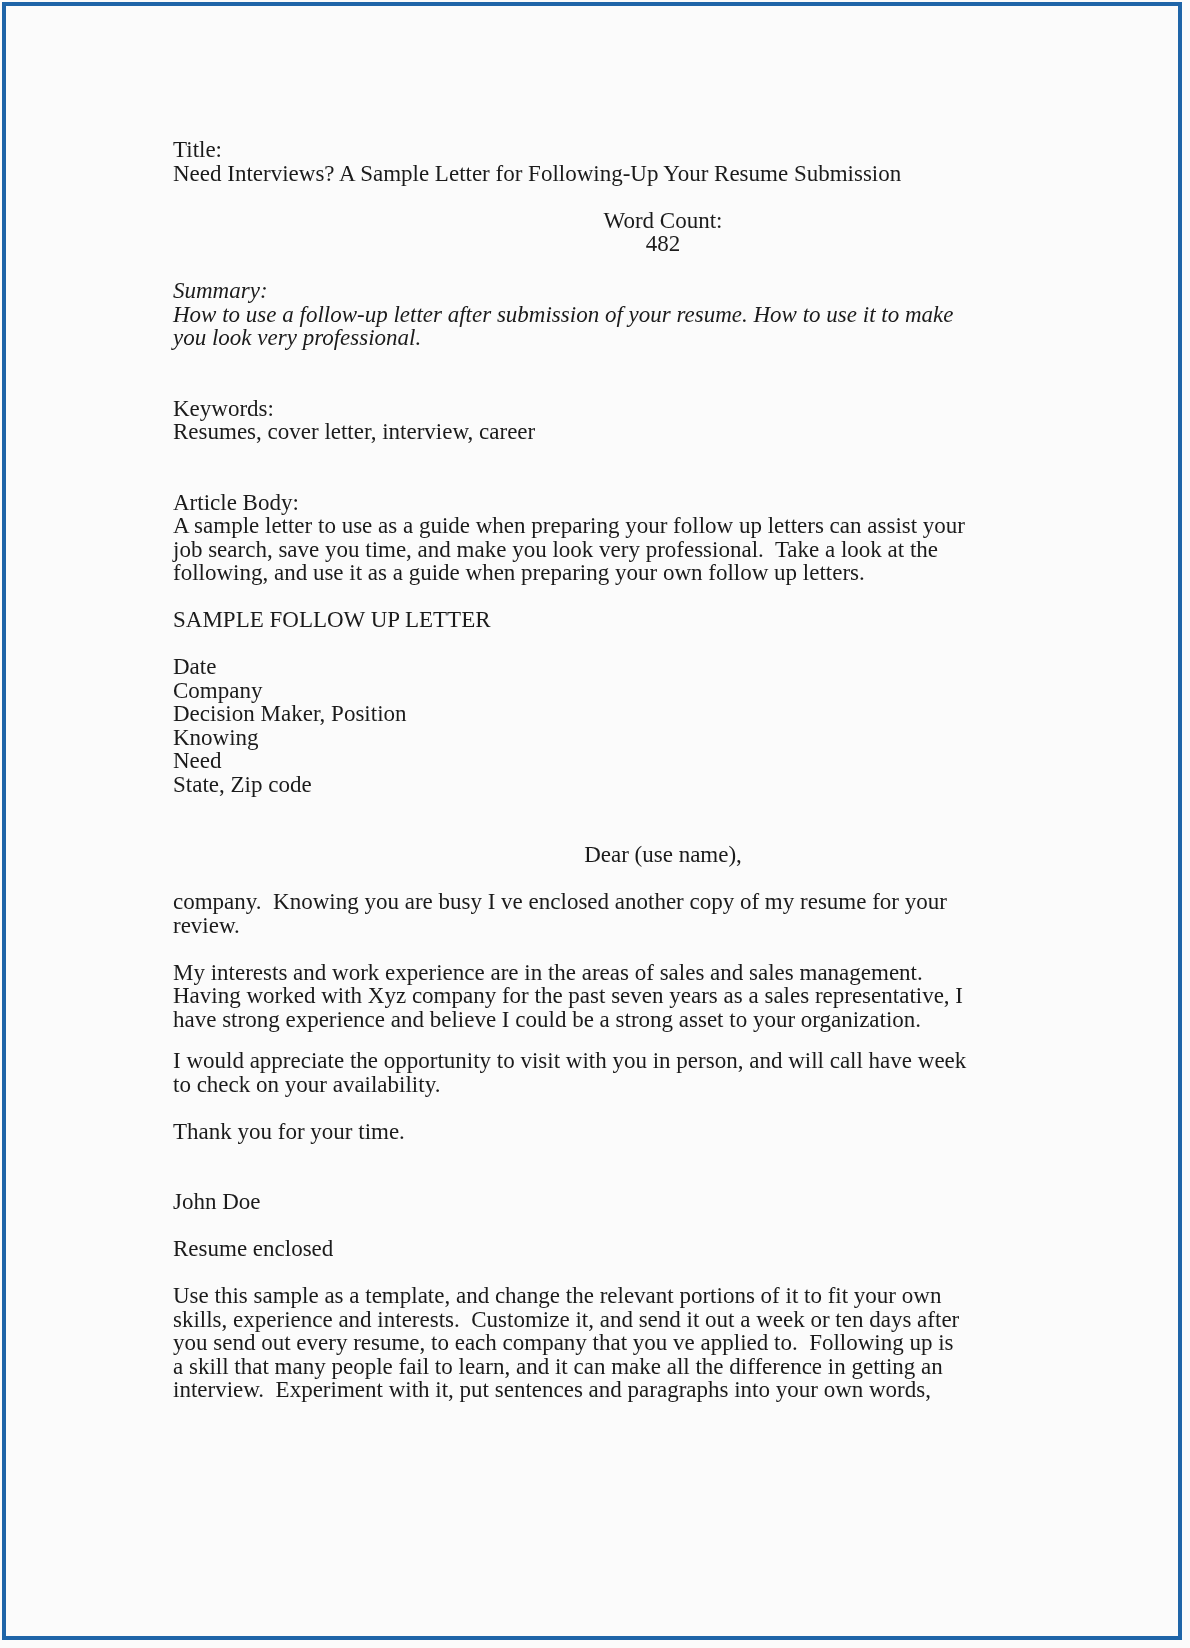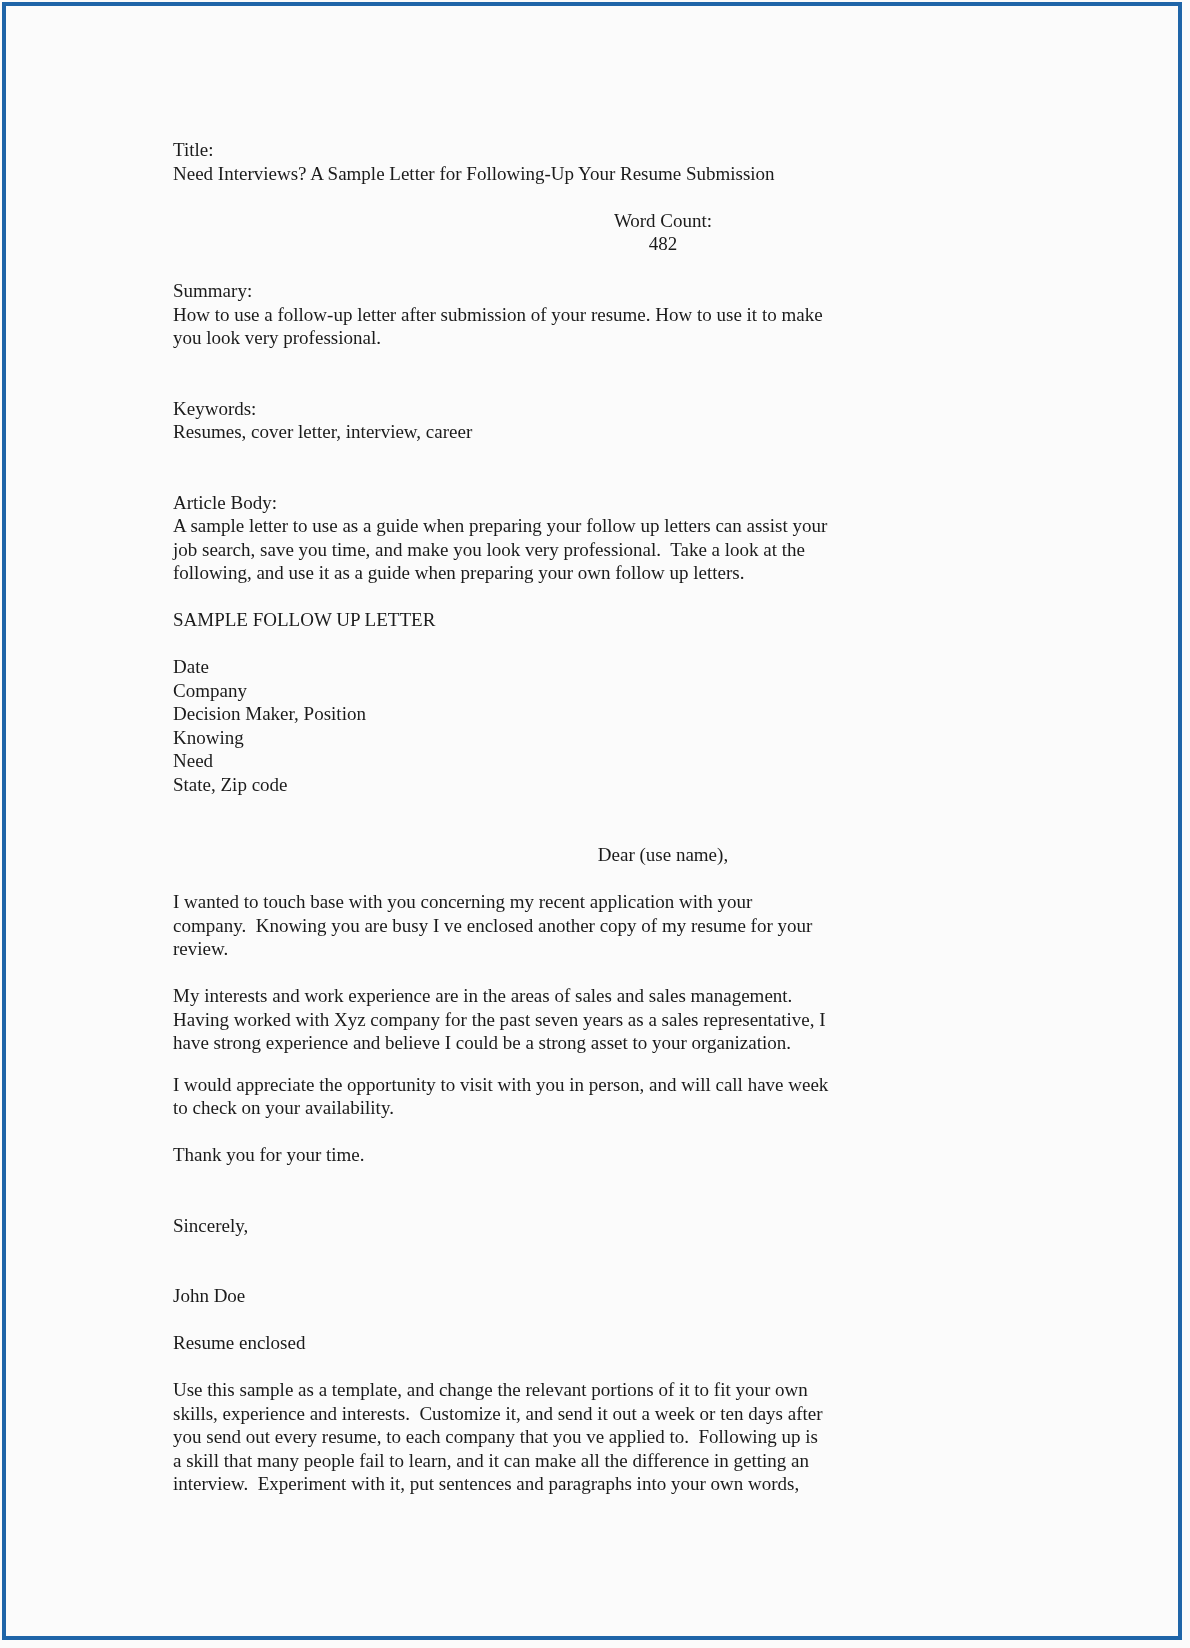--- a/index.html
+++ b/index.html
@@ -19,21 +19,21 @@
     border: 4px solid #1f65a8;
     box-sizing: border-box;
     pointer-events: none;
   }
   .content {
     position: absolute;
     left: 173px;
     top: 138px;
     width: 980px;
     font-family: "Liberation Serif", "DejaVu Serif", serif;
-    font-size: 19px;
+    font-size: 23px;
     line-height: 23.5px;
     color: #1b1b1b;
   }
   .para { margin: 0; }
   .line {
     white-space: pre;
     min-height: 23.5px;
   }
 </style>
 </head>
@@ -43,21 +43,21 @@
   <div class="frame" style="border-color: rgb(31, 101, 168);"></div>
   <div class="content" id="doc" style="color: rgb(27, 27, 27);">
       <div class="para" style="margin-bottom: 23.5px;">
         <div class="line">Title:</div>
         <div class="line">Need Interviews? A Sample Letter for Following-Up Your Resume Submission</div>
       </div>
       <div class="para" style="margin-bottom: 23.5px; text-align: center;">
         <div class="line">Word Count:</div>
         <div class="line">482</div>
       </div>
-      <div class="para" style="margin-bottom: 47px;">
+      <div class="para" style="margin-bottom: 47px; font-style: italic;">
         <div class="line">Summary:</div>
         <div class="line">How to use a follow-up letter after submission of your resume. How to use it to make</div>
         <div class="line">you look very professional.</div>
       </div>
       <div class="para" style="margin-bottom: 47px;">
         <div class="line">Keywords:</div>
         <div class="line">Resumes, cover letter, interview, career</div>
       </div>
       <div class="para" style="margin-bottom: 23.5px;">
         <div class="line">Article Body:</div>
@@ -73,38 +73,34 @@
         <div class="line">Company</div>
         <div class="line">Decision Maker, Position</div>
         <div class="line">Knowing</div>
         <div class="line">Need</div>
         <div class="line">State, Zip code</div>
       </div>
       <div class="para" style="margin-bottom: 23.5px; text-align: center;">
         <div class="line">Dear (use name),</div>
       </div>
       <div class="para" style="margin-bottom: 23.5px;">
-        <div class="line">I wanted to touch base with you concerning my recent application with your</div>
         <div class="line">company.  Knowing you are busy I ve enclosed another copy of my resume for your</div>
         <div class="line">review.</div>
       </div>
       <div class="para" style="margin-bottom: 18px;">
         <div class="line">My interests and work experience are in the areas of sales and sales management.</div>
         <div class="line">Having worked with Xyz company for the past seven years as a sales representative, I</div>
         <div class="line">have strong experience and believe I could be a strong asset to your organization.</div>
       </div>
       <div class="para" style="margin-bottom: 23.5px;">
         <div class="line">I would appreciate the opportunity to visit with you in person, and will call have week</div>
         <div class="line">to check on your availability.</div>
       </div>
       <div class="para" style="margin-bottom: 47px;">
         <div class="line">Thank you for your time.</div>
-      </div>
-      <div class="para" style="margin-bottom: 47px;">
-        <div class="line">Sincerely,</div>
       </div>
       <div class="para" style="margin-bottom: 23.5px;">
         <div class="line">John Doe</div>
       </div>
       <div class="para" style="margin-bottom: 23.5px;">
         <div class="line">Resume enclosed</div>
       </div>
       <div class="para" style="margin-bottom: 0px;">
         <div class="line">Use this sample as a template, and change the relevant portions of it to fit your own</div>
         <div class="line">skills, experience and interests.  Customize it, and send it out a week or ten days after</div>

